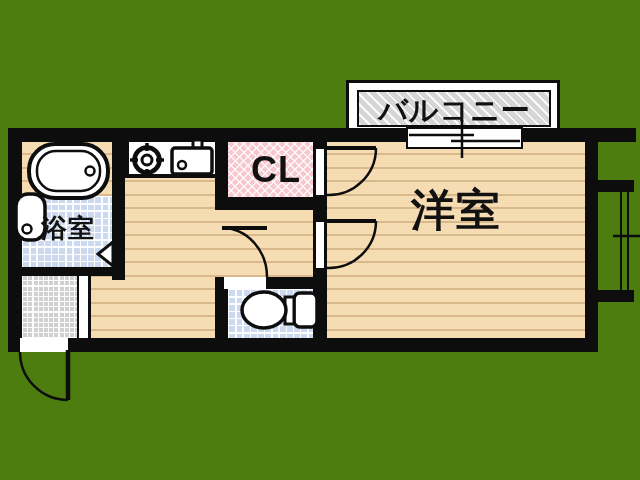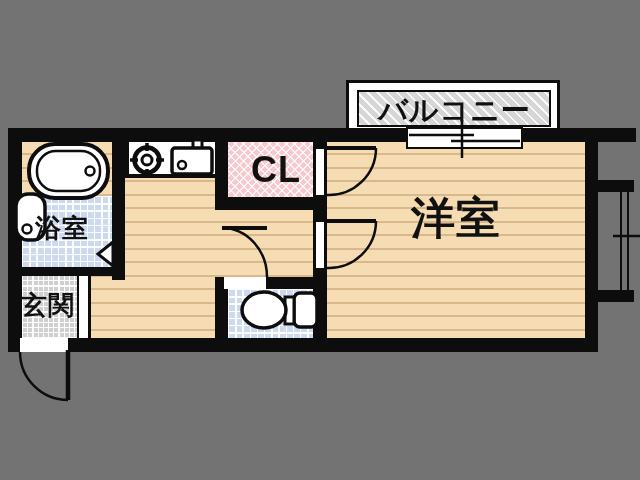--- a/index.html
+++ b/index.html
@@ -1,17 +1,17 @@
 <!DOCTYPE html>
 <html style="--wall: #0d0d0d; --floor: #f6dcb2; --floor-stripe: #d9b88c; --tile-blue: #ccd9ee; --closet-pink: #f7c9ce; --entrance-gray: #d0d0d0; --balcony-gray: #d6d6d6;"><head>
 <meta charset="utf-8">
 <style>
   html,body{margin:0;padding:0;background:#ffffff;}
   #canvas{
-    position:relative;width:640px;height:480px;background:#737373;overflow:hidden;
+    position:relative;width:640px;height:480px;background:#4d7c0f;overflow:hidden;
     font-family:"Liberation Sans","DejaVu Sans",sans-serif;color:#111;
   }
   .abs{position:absolute;}
   .wall{position:absolute;background:var(--wall,#0d0d0d);}
   
   .floor-wood{
     position:absolute;
     background:repeating-linear-gradient(to bottom,
       var(--floor,#f6dcb2) 0 11.5px,
       var(--floor-stripe,#d9b88c) 11.5px 13.5px);
@@ -52,25 +52,24 @@
 
 <div id="canvas">
 
   <div class="abs" style="left:346px;top:80px;width:208px;height:49px;background:#fff;border:3px solid #0d0d0d;"></div>
   <div class="hatch-gray" style="left:357px;top:90px;width:190px;height:33px;border:2.5px solid #0d0d0d;"></div>
   <div class="label" style="left:357px;top:96px;width:195px;font-size:29px;font-weight:600;">バルコニー</div>
 
   <div class="floor-wood" style="left:22px;top:142px;width:563px;height:196px;"></div>
 
   <div class="tile-blue" style="left:22px;top:196px;width:90px;height:72px;"></div>
-  <div class="label" style="left:16px;top:215px;width:92px;font-size:26px;">浴室</div>
+  <div class="label" style="left:22px;top:215px;width:92px;font-size:26px;">浴室</div>
 
   <div class="tile-gray" style="left:22px;top:275px;width:55px;height:63px;"></div>
   <div class="abs" style="left:77px;top:275px;width:9px;height:63px;background:#fff;border-left:2px solid #0d0d0d;border-right:3px solid #0d0d0d;"></div>
-  <div class="label" style="left:19px;top:292px;width:58px;font-size:26px;">玄関</div>
 
   <div class="tile-blue" style="left:228px;top:289px;width:85px;height:49px;"></div>
 
   <div class="tile-pink" style="left:228px;top:142px;width:85px;height:55px;"></div>
   <div class="label" style="left:228px;top:152px;width:96px;font-size:36px;font-weight:600;">CL</div>
 
   <div class="abs" style="left:125px;top:142px;width:90px;height:32px;background:#fff;border:4px solid #0d0d0d;border-top:none;"></div>
 
   <div class="wall" style="left:8px;top:128px;width:628px;height:14px;"></div>
   <div class="wall" style="left:8px;top:128px;width:14px;height:224px;"></div>
@@ -89,21 +88,21 @@
 
   <div class="wall" style="left:215px;top:277px;width:112px;height:12px;"></div>
   <div class="opening" style="left:222px;top:277px;width:42px;height:12px;border-left:2px solid #0d0d0d;border-right:2px solid #0d0d0d;"></div>
   <div class="wall" style="left:215px;top:289px;width:13px;height:49px;"></div>
 
   <div class="wall" style="left:590px;top:180px;width:44px;height:12px;"></div>
   <div class="wall" style="left:590px;top:290px;width:44px;height:12px;"></div>
 
   <div class="opening" style="left:20px;top:338px;width:48px;height:14px;"></div>
 
-  <div class="label" style="left:366px;top:196px;width:180px;font-size:44px;">洋室</div>
+  <div class="label" style="left:366px;top:188px;width:180px;font-size:44px;">洋室</div>
 
   <svg class="overlay" width="640" height="480" viewBox="0 0 640 480">
 
     <g>
       <rect x="29" y="144" width="79" height="54" rx="26" fill="#fff" stroke="#0d0d0d" stroke-width="4"></rect>
       <rect x="37" y="151" width="63" height="40" rx="19" fill="none" stroke="#0d0d0d" stroke-width="2.5"></rect>
       <circle cx="90" cy="171" r="4.5" fill="#fff" stroke="#0d0d0d" stroke-width="2.5"></circle>
     </g>
 
     <g>

